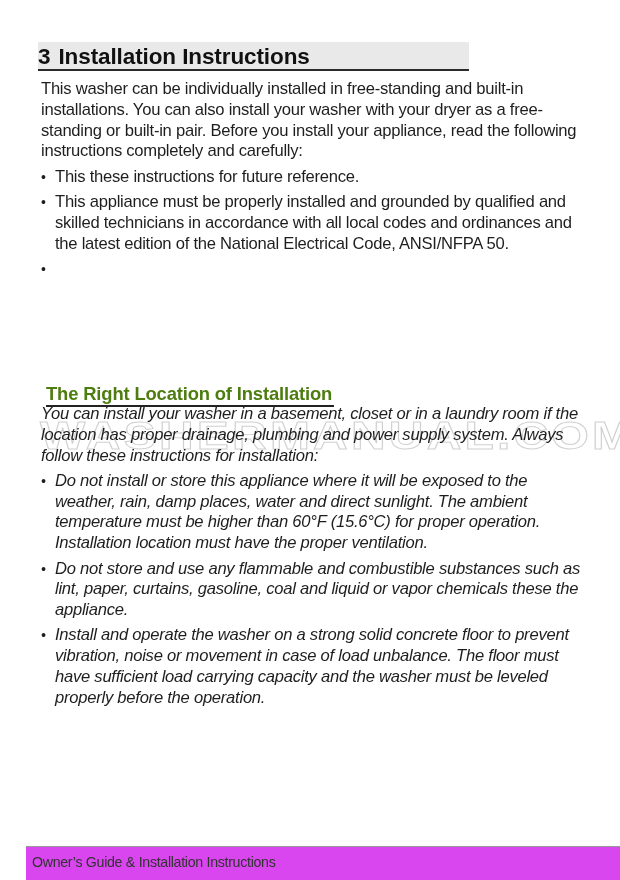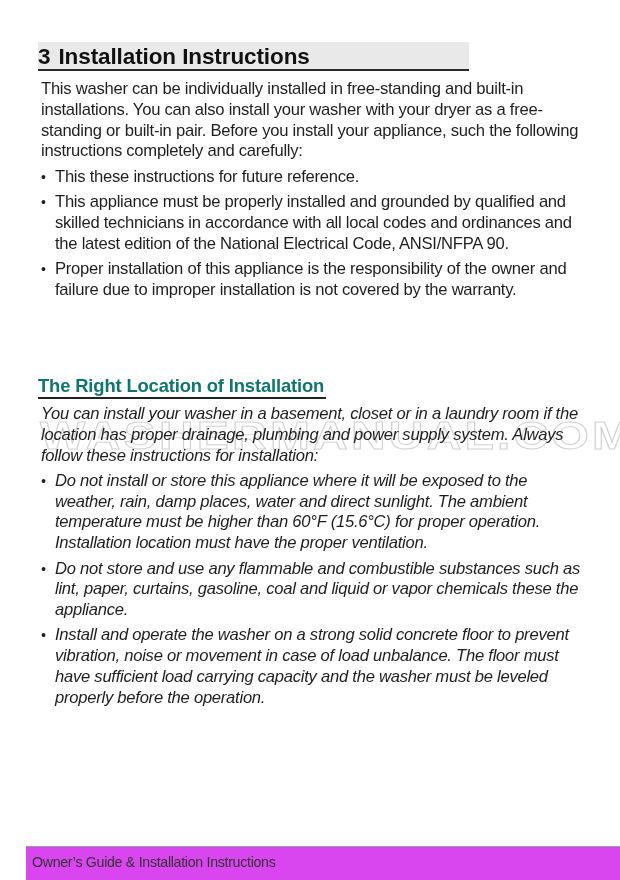--- a/index.html
+++ b/index.html
@@ -62,25 +62,25 @@
     .bullets li .bullet {
       position: absolute;
       left: 0;
       top: 0;
       font-size: 14px;
     }
     .subheading {
       position: absolute;
       left: 38px;
       top: 374px;
-      margin: 0;
+      margin: 8px;
       font-size: 18.4px;
       font-weight: bold;
       line-height: 23px;
-      color: #0f766e;
+      color: #4d7c0f;
       border-bottom: 2px solid #222222;
       padding-right: 2px;
       white-space: nowrap;
       letter-spacing: -0.15px;
     }
     .content2 {
       position: absolute;
       left: 41px;
       top: 404px;
       width: 545px;
@@ -136,25 +136,25 @@
     }
   </style>
 </head>
 <body>
 
 <div class="page-title-bar">
   <h1 class="page-title"><span class="section-num">3</span><span>Installation Instructions</span></h1>
 </div>
 
 <div class="content">
-  <p>This washer can be individually installed in free-standing and built-in installations. You can also install your washer with your dryer as a free-standing or built-in pair. Before you install your appliance, such the following instructions completely and carefully:</p>
+  <p>This washer can be individually installed in free-standing and built-in installations. You can also install your washer with your dryer as a free-standing or built-in pair. Before you install your appliance, read the following instructions completely and carefully:</p>
   <ul class="bullets">
     <li><span class="bullet">•</span><span>This these instructions for future reference.</span></li>
-    <li><span class="bullet">•</span><span>This appliance must be properly installed and grounded by qualified and skilled technicians in accordance with all local codes and ordinances and the latest edition of the National Electrical Code, ANSI/NFPA 90.</span></li>
-    <li><span class="bullet">•</span><span>Proper installation of this appliance is the responsibility of the owner and failure due to improper installation is not covered by the warranty.</span></li>
+    <li><span class="bullet">•</span><span>This appliance must be properly installed and grounded by qualified and skilled technicians in accordance with all local codes and ordinances and the latest edition of the National Electrical Code, ANSI/NFPA 50.</span></li>
+    <li><span class="bullet">•</span></li>
   </ul>
 </div>
 
 <h2 class="subheading">The Right Location of Installation</h2>
 
 <div class="watermark">WASHERMANUAL.COM</div>
 
 <div class="content2">
   <p>You can install your washer in a basement, closet or in a laundry room if the location has proper drainage, plumbing and power supply system. Always follow these instructions for installation:</p>
   <ul class="bullets">

